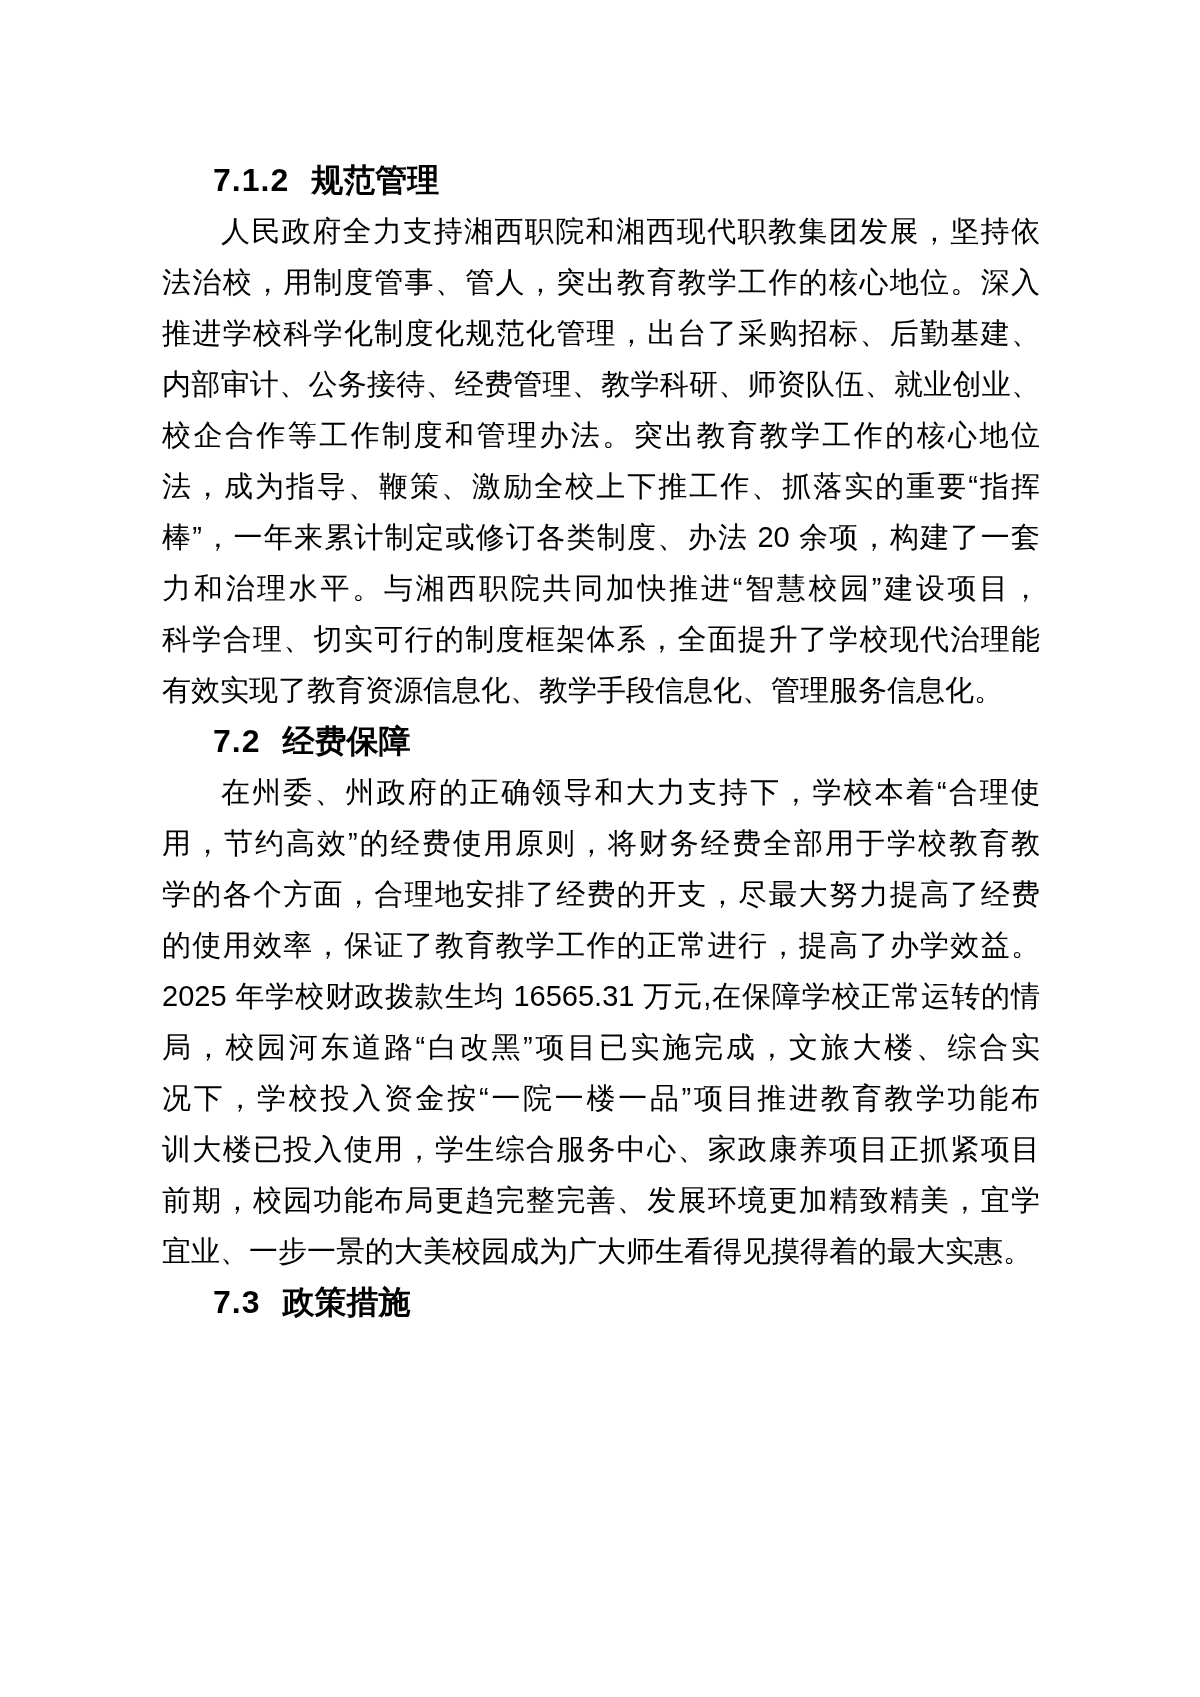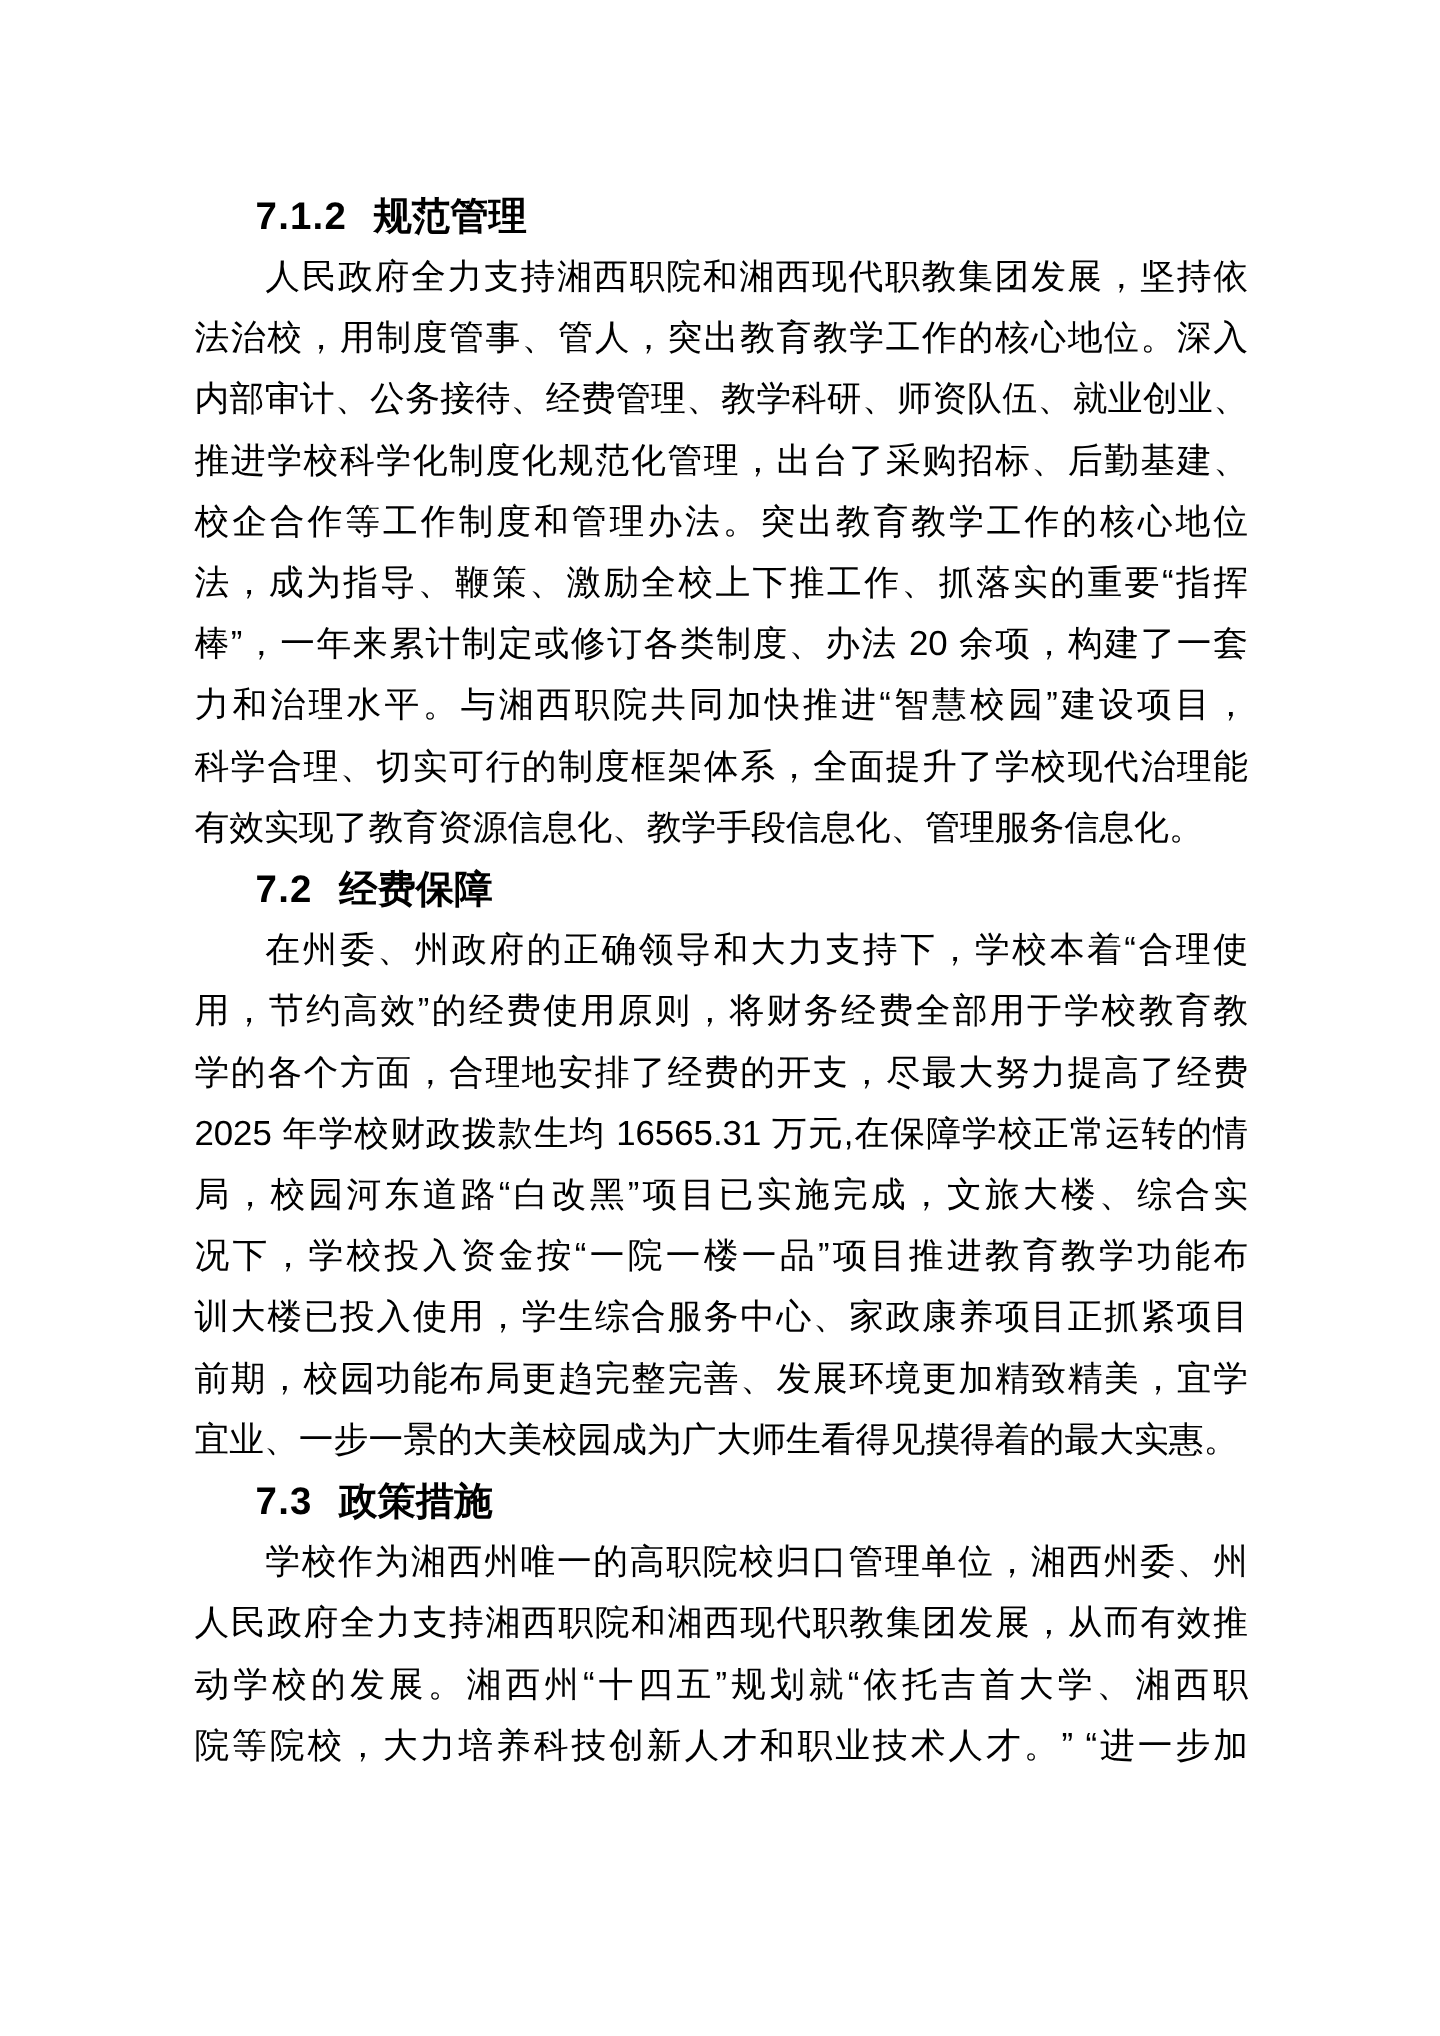--- a/index.html
+++ b/index.html
@@ -65,56 +65,51 @@
 <div class="page">
   <div class="content">
 
     <section>
       <div class="heading">
         <span class="num">7.1.2</span><span>规范管理</span>
       </div>
       <div>
           <div class="line first">人民政府全力支持湘西职院和湘西现代职教集团发展，坚持依</div>
           <div class="line">法治校，用制度管事、管人，突出教育教学工作的核心地位。深入</div>
+          <div class="line">推进学校科学化制度化规范化管理，出台了采购招标、后勤基建、</div>
           <div class="line">内部审计、公务接待、经费管理、教学科研、师资队伍、就业创业、</div>
-          <div class="line">推进学校科学化制度化规范化管理，出台了采购招标、后勤基建、</div>
           <div class="line">校企合作等工作制度和管理办法。突出教育教学工作的核心地位</div>
           <div class="line">法，成为指导、鞭策、激励全校上下推工作、抓落实的重要“指挥</div>
           <div class="line">棒”，一年来累计制定或修订各类制度、办法 20 余项，构建了一套</div>
           <div class="line">力和治理水平。与湘西职院共同加快推进“智慧校园”建设项目，</div>
           <div class="line">科学合理、切实可行的制度框架体系，全面提升了学校现代治理能</div>
           <div class="line last">有效实现了教育资源信息化、教学手段信息化、管理服务信息化。</div>
         </div>
     </section>
 
     <section>
       <div class="heading">
         <span class="num">7.2</span><span>经费保障</span>
       </div>
       <div>
           <div class="line first">在州委、州政府的正确领导和大力支持下，学校本着“合理使</div>
           <div class="line">用，节约高效”的经费使用原则，将财务经费全部用于学校教育教</div>
           <div class="line">学的各个方面，合理地安排了经费的开支，尽最大努力提高了经费</div>
+          <div class="line">的使用效率，保证了教育教学工作的正常进行，提高了办学效益。</div>
           <div class="line">2025 年学校财政拨款生均 16565.31 万元,在保障学校正常运转的情</div>
           <div class="line">局，校园河东道路“白改黑”项目已实施完成，文旅大楼、综合实</div>
           <div class="line">况下，学校投入资金按“一院一楼一品”项目推进教育教学功能布</div>
           <div class="line">训大楼已投入使用，学生综合服务中心、家政康养项目正抓紧项目</div>
           <div class="line">前期，校园功能布局更趋完整完善、发展环境更加精致精美，宜学</div>
           <div class="line last">宜业、一步一景的大美校园成为广大师生看得见摸得着的最大实惠。</div>
         </div>
     </section>
 
     <section>
       <div class="heading">
         <span class="num">7.3</span><span>政策措施</span>
       </div>
-      <div>
-          <div class="line first">学校作为湘西州唯一的高职院校归口管理单位，湘西州委、州</div>
-          <div class="line">人民政府全力支持湘西职院和湘西现代职教集团发展，从而有效推</div>
-          <div class="line">动学校的发展。湘西州“十四五”规划就“依托吉首大学、湘西职</div>
-          <div class="line">院等院校，大力培养科技创新人才和职业技术人才。” “进一步加</div>
-        </div>
     </section>
 
   </div>
 
   <div class="pagenum">33</div>
 </div>
 
 </body></html>

